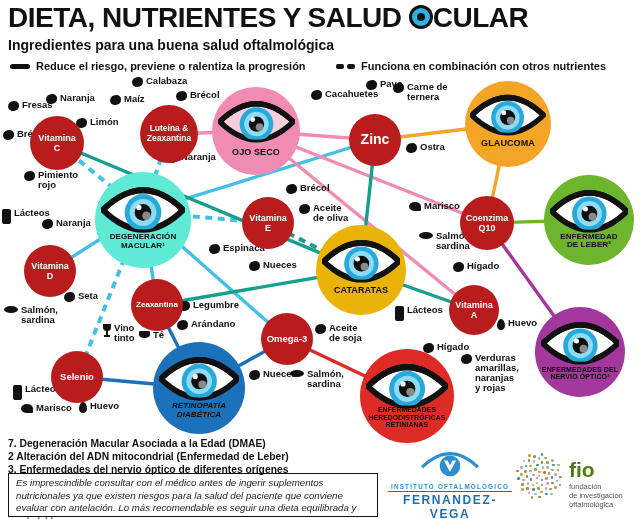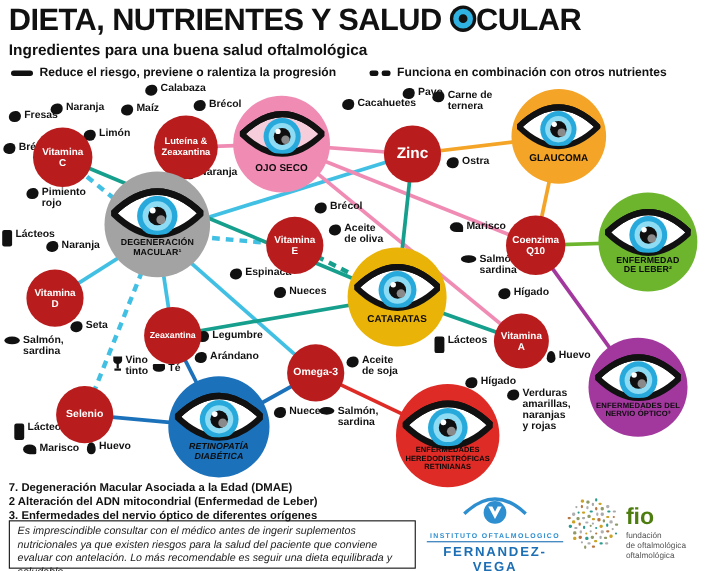--- a/index.html
+++ b/index.html
@@ -286,21 +286,21 @@
             <circle cx="50" cy="34" r="22" fill="#27aadb"></circle>
             <circle cx="50" cy="34" r="16" fill="#8edcf4"></circle>
             <circle cx="50" cy="34" r="10" fill="#0f0f0f"></circle>
             <circle cx="54" cy="38" r="5" fill="#8a8a8a"></circle>
             <circle cx="45" cy="28" r="3.2" fill="#fff"></circle>
           </g>
           <path d="M2,31 Q50,-16 98,31" fill="none" stroke="#111" stroke-width="7"></path>
         </svg>
         <div class="dlbl" style="top: 60.72px; font-size: 9px;">OJO SECO</div>
       </div>
-      <div class="disease" style="left: 95px; top: 156px; height: 96px; width: 96px; background: #a3a3a3;">
+      <div class="disease" style="left: 95px; top: 172px; height: 96px; width: 96px; background: #5eead4;">
         <svg viewBox="0 0 100 62" width="84" height="51.84" style="left: 6px; top: 12.48px;">
           <defs>
             <clipPath id="ec1">
               <path d="M2,31 Q50,-16 98,31 Q50,78 2,31 Z"></path>
             </clipPath>
           </defs>
           <path d="M2,31 Q50,-16 98,31 Q50,78 2,31 Z" fill="#fff" stroke="#111" stroke-width="7" stroke-linejoin="round"></path>
           <g clip-path="url(#ec1)">
             <circle cx="50" cy="34" r="22" fill="#27aadb"></circle>
             <circle cx="50" cy="34" r="16" fill="#8edcf4"></circle>
@@ -510,18 +510,18 @@
         <i style="height: 2.6px; width: 2.6px; left: 2.179px; top: 18.7484px; background: rgb(183, 118, 66);"></i>
         <i style="height: 2.6px; width: 2.6px; left: 43.0758px; top: 12.7221px; background: rgb(169, 169, 169);"></i>
         <i style="height: 2.6px; width: 2.6px; left: 16.7713px; top: 45.0588px; background: rgb(143, 154, 102);"></i>
         <i style="height: 2.6px; width: 2.6px; left: 14.3053px; top: 3.10369px; background: rgb(201, 162, 39);"></i>
         <i style="height: 2.6px; width: 2.6px; left: 44.7074px; top: 32.612px; background: rgb(46, 155, 143);"></i>
       </div>
     <div>
       <div class="fio-name">fio</div>
       <div class="fio-sub">
         <div>fundación</div>
-        <div>de oftalmológica</div>
+        <div>de investigación</div>
         <div>oftalmológica</div>
       </div>
     </div>
   </div>
 </div>
 
 </body></html>

